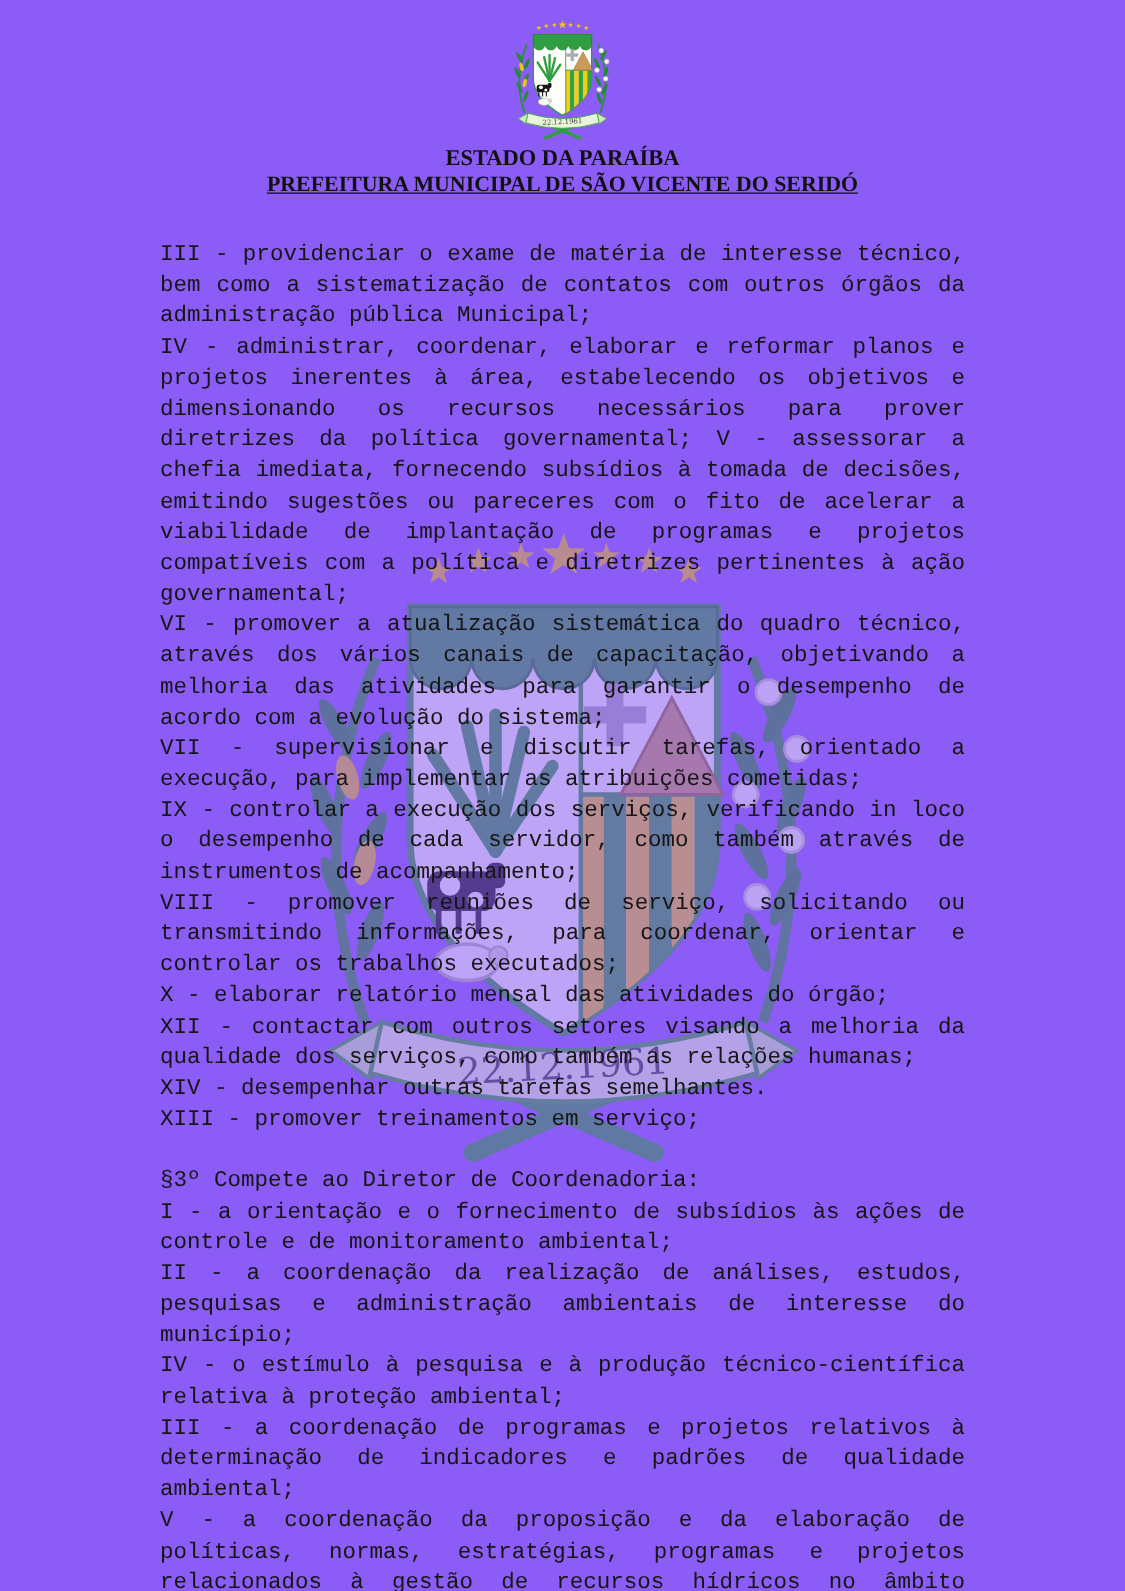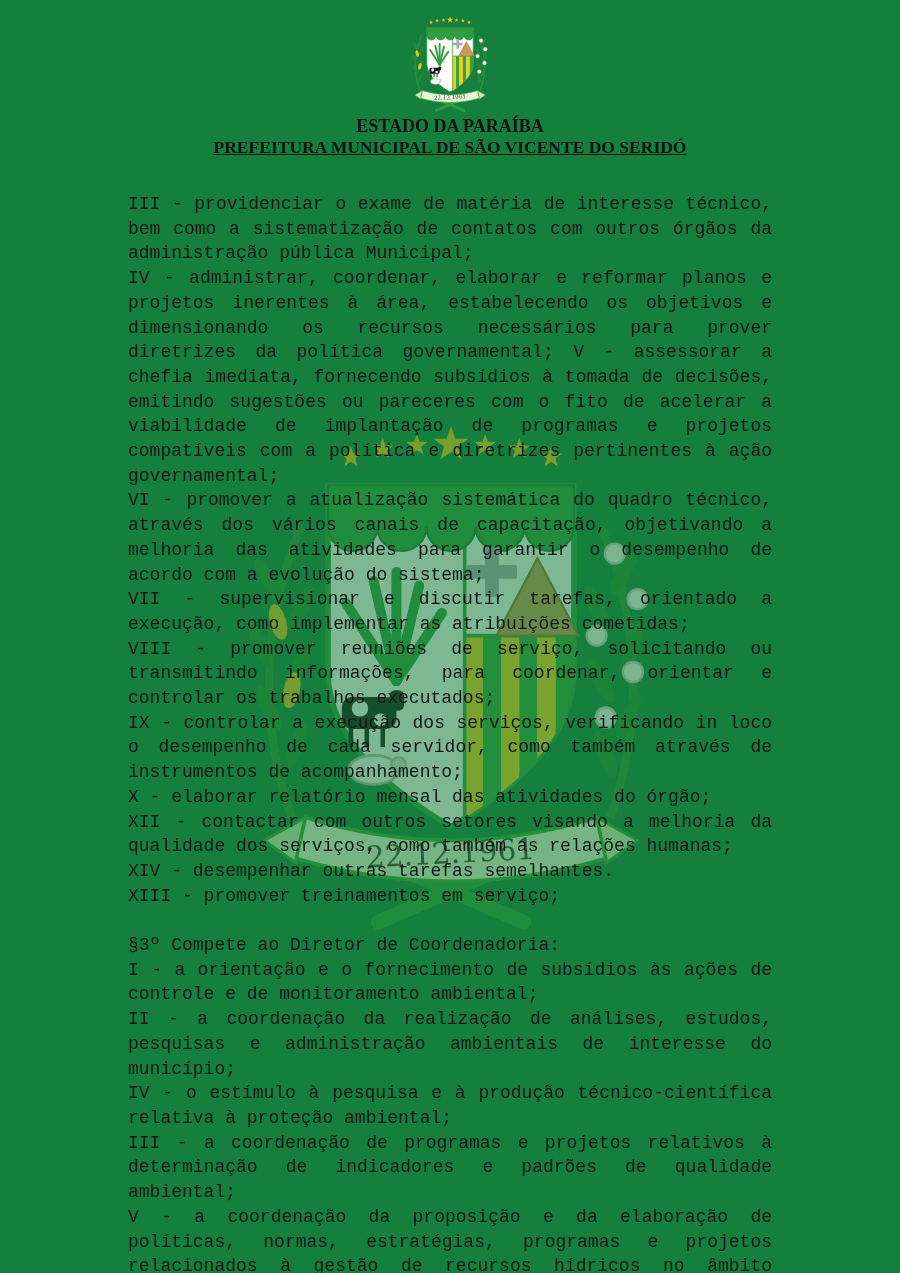--- a/index.html
+++ b/index.html
@@ -1,16 +1,16 @@
 <!DOCTYPE html>
 <html><head>
 <meta charset="utf-8">
 <style>
   html,body{margin:0;padding:0;background:#ffffff;}
-  .page{position:relative;width:900px;height:1273px;background:#15803d;overflow:hidden;
+  .page{position:relative;width:900px;height:1273px;background:#8b5cf6;overflow:hidden;
         font-family:"DejaVu Serif",serif;}
   
   .watermark{position:absolute;left:178px;top:408px;width:546px;height:528px;opacity:.45;}
   .content{position:relative;z-index:1;}
   .emblem-top{display:block;margin:13px auto 3px auto;width:104px;height:100px;}
   .hdr{text-align:center;font-family:"Liberation Serif",serif;font-weight:bold;color:#111;}
   .hdr-1{font-size:18px;line-height:21px;}
   .hdr-2{font-size:17.5px;line-height:20px;text-decoration:underline;}
   .body-text{width:644px;margin:35px auto 0 auto;text-align:justify;
              font-size:18px;line-height:24.7px;color:#161616;font-family:Liberation Mono, monospace;}
@@ -121,23 +121,23 @@
         <use href="#emblem"></use>
       </svg>
       <div class="hdr hdr-1">ESTADO DA PARAÍBA</div>
       <div class="hdr hdr-2">PREFEITURA MUNICIPAL DE SÃO VICENTE DO SERIDÓ</div>
     </header>
 
     <main class="body-text">
       <p>III - providenciar o exame de matéria de interesse técnico, bem como a sistematização de contatos com outros órgãos da administração pública Municipal;</p>
       <p>IV - administrar, coordenar, elaborar e reformar planos e projetos inerentes à área, estabelecendo os objetivos e dimensionando os recursos necessários para prover diretrizes da política governamental; V - assessorar a chefia imediata, fornecendo subsídios à tomada de decisões, emitindo sugestões ou pareceres com o fito de acelerar a viabilidade de implantação de programas e projetos compatíveis com a política e diretrizes pertinentes à ação governamental;</p>
       <p>VI - promover a atualização sistemática do quadro técnico, através dos vários canais de capacitação, objetivando a melhoria das atividades para garantir o desempenho de acordo com a evolução do sistema;</p>
-      <p>VII - supervisionar e discutir tarefas, orientado a execução, como implementar as atribuições cometidas;</p>
+      <p>VII - supervisionar e discutir tarefas, orientado a execução, para implementar as atribuições cometidas;</p>
+      <p>IX - controlar a execução dos serviços, verificando in loco o desempenho de cada servidor, como também através de instrumentos de acompanhamento;</p>
       <p>VIII - promover reuniões de serviço, solicitando ou transmitindo informações, para coordenar, orientar e controlar os trabalhos executados;</p>
-      <p>IX - controlar a execução dos serviços, verificando in loco o desempenho de cada servidor, como também através de instrumentos de acompanhamento;</p>
       <p>X - elaborar relatório mensal das atividades do órgão;</p>
       <p>XII - contactar com outros setores visando a melhoria da qualidade dos serviços, como também as relações humanas;</p>
       <p>XIV - desempenhar outras tarefas semelhantes.</p>
       <p>XIII - promover treinamentos em serviço;</p>
 
       <p class="section-heading">§3º Compete ao Diretor de Coordenadoria:</p>
       <p>I - a orientação e o fornecimento de subsídios às ações de controle e de monitoramento ambiental;</p>
       <p>II - a coordenação da realização de análises, estudos, pesquisas e administração ambientais de interesse do município;</p>
       <p>IV - o estímulo à pesquisa e à produção técnico-científica relativa à proteção ambiental;</p>
       <p>III - a coordenação de programas e projetos relativos à determinação de indicadores e padrões de qualidade ambiental;</p>

